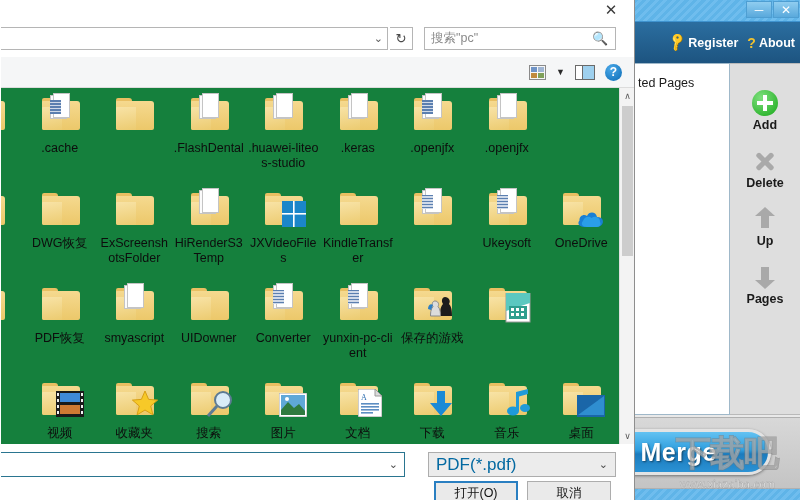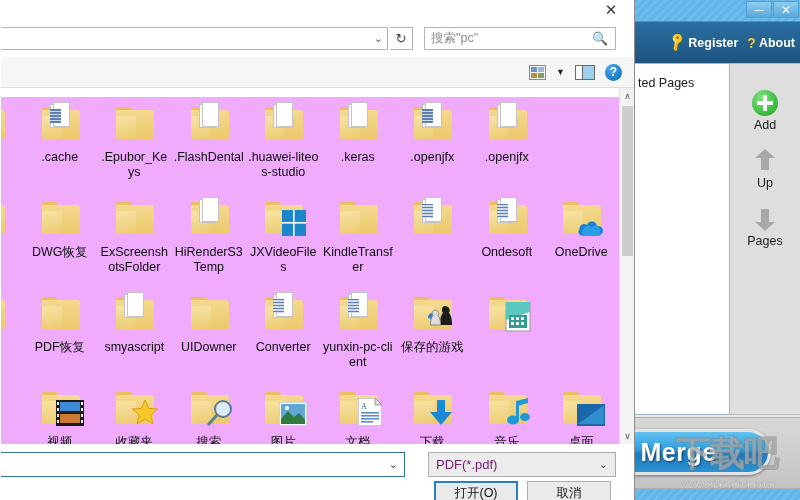--- a/index.html
+++ b/index.html
@@ -46,21 +46,21 @@
   }
   #bg-list-header {
     position:absolute; left:4px; top:12px; font-size:12.5px; color:#1a1a1a;
     white-space:nowrap;
   }
   #bg-sidebtns {
     position:absolute; left:96px; top:63px; width:71px; height:352px;
     background:#dedede; border:1px solid #b9b9b9; border-left:none;
     display:flex; flex-direction:column; align-items:center; padding-top:26px; gap:16px;
   }
-  .sbtn { display:flex; flex-direction:column; align-items:center; gap:2px; width:64px; }
+  .sbtn { display:flex; flex-direction:column; align-items:center; gap:2px; width:64px;font-weight:bold; }
   .sbtn-label { font-size:12.5px; color:#1a1a1a; }
   .ico-add {
     width:26px;height:26px;border-radius:50%;
     background:radial-gradient(circle at 35% 30%,#7ee07e,#18a818);
     position:relative;
   }
   .ico-add:before,.ico-add:after{
     content:"";position:absolute;background:#fff;
   }
   .ico-add:before{left:5px;top:11px;width:16px;height:4px;}
@@ -178,22 +178,22 @@
   #pane-ico .l{width:7px;background:#ffffff;border-right:1px solid #6a6a6a;}
   #pane-ico .r{flex:1;background:#9ed0ee;}
   #help-ico{
     width:17px;height:17px;border-radius:50%;
     background:radial-gradient(circle at 35% 28%,#4aa8e8,#0a6bb5);
     color:#fff;font-size:12px;font-weight:bold;
     display:flex;align-items:center;justify-content:center;
   }
 
   #filepane {
-    position:absolute; left:0; top:97px; width:634px; height:356px;
-    background:#f0abfc; overflow:hidden;
+    position:absolute; left:0; top:88px; width:634px; height:356px;
+    background:#15803d; overflow:hidden;
   }
   #grid {
     position:absolute; left:-52px; top:2px; width:686px;
   }
   .frow { display:flex; height:95px; }
   .fitem { width:74.5px; display:flex; flex-direction:column; align-items:center; }
   .ficon { width:48px; height:48px; position:relative; margin-bottom:3px; }
   .fname {
     font-size:12.5px; color:#0d0d0d; line-height:15px; text-align:center;
     width:72px; word-break:break-all; overflow-wrap:anywhere;
@@ -245,21 +245,21 @@
   #fname-box {
     position:absolute; left:-4px; top:8px; width:409px; height:25px;
     border:1px solid #2a7590; background:#ffffff; display:flex; align-items:center;
   }
   #fname-caret { position:absolute; right:6px; top:5px; font-size:11px; color:#4a4a4a; }
   #ftype-box {
     position:absolute; left:428px; top:8px; width:188px; height:25px;
     border:1px solid #adadad; background:#ececec;
     display:flex; align-items:center; padding:0 7px;
   }
-  #ftype-text { font-size:13px; color:#701a75; flex:1; }
+  #ftype-text { font-size:17px; color:#0369a1; flex:1; }
   #ftype-caret { font-size:11px; color:#4a4a4a; }
   #open-btn {
     position:absolute; left:434px; top:481px; width:84px; height:24px;
     border:2px solid #2a7fc1; background:#eaeaea;
     display:flex; align-items:center; justify-content:center;
     font-size:12.5px; color:#111;
   }
   #cancel-btn {
     position:absolute; left:527px; top:481px; width:84px; height:24px;
     border:1px solid #adadad; background:#eaeaea;
@@ -296,20 +296,24 @@
     </div>
 
     <div id="bg-listpanel">
       <div id="bg-list-header">ted Pages</div>
     </div>
 
     <div id="bg-sidebtns">
       <div class="sbtn">
         <span class="ico-add"></span>
         <span class="sbtn-label">Add</span>
+      </div>
+      <div class="sbtn">
+        <span class="ico-del"></span>
+        <span class="sbtn-label">Delete</span>
       </div>
       <div class="sbtn">
         <span class="ico-arrow ico-up">
           <i class="head"></i>
             <i class="shaft"></i>
         </span>
         <span class="sbtn-label">Up</span>
       </div>
       <div class="sbtn">
         <span class="ico-arrow ico-down">
@@ -397,21 +401,20 @@
               <div class="fname">.cache</div>
             </div>
             <div class="fitem">
               <div class="ficon">
                 <span class="folder">
                   <i class="tab"></i>
                   <i class="back"></i>
                   <i class="front"></i>
                 </span>
               </div>
-              <div class="fname">.Epubor_Keys</div>
             </div>
             <div class="fitem">
               <div class="ficon">
                 <span class="folder">
                   <i class="tab"></i>
                   <i class="back"></i>
                   <i class="front"></i>
                 </span>
                 <span class="papers">
                   <i class="p p2"></i>
@@ -566,21 +569,21 @@
                   <i class="tab"></i>
                   <i class="back"></i>
                   <i class="front"></i>
                 </span>
                 <span class="papers">
                   <i class="p p2"></i>
                   <i class="p p1"></i>
                 </span>
                 <span class="lines"></span>
               </div>
-              <div class="fname">Ondesoft</div>
+              <div class="fname">Ukeysoft</div>
             </div>
             <div class="fitem">
               <div class="ficon">
                 <span class="folder">
                   <i class="tab"></i>
                   <i class="back"></i>
                   <i class="front"></i>
                 </span>
                 <span class="emb" style="right:0px;bottom:1px;"><svg width="28" height="18" viewBox="0 0 28 18">
                     <path d="M7 17 C2 17 0 13 2.5 10.5 C2 6 7 3.5 10 6 C12 1 19 1.5 20 7 C25 6.5 27.5 11 25 14.5 C23.5 16.5 21 17 19 17 Z" fill="#1a7fd4"></path>

